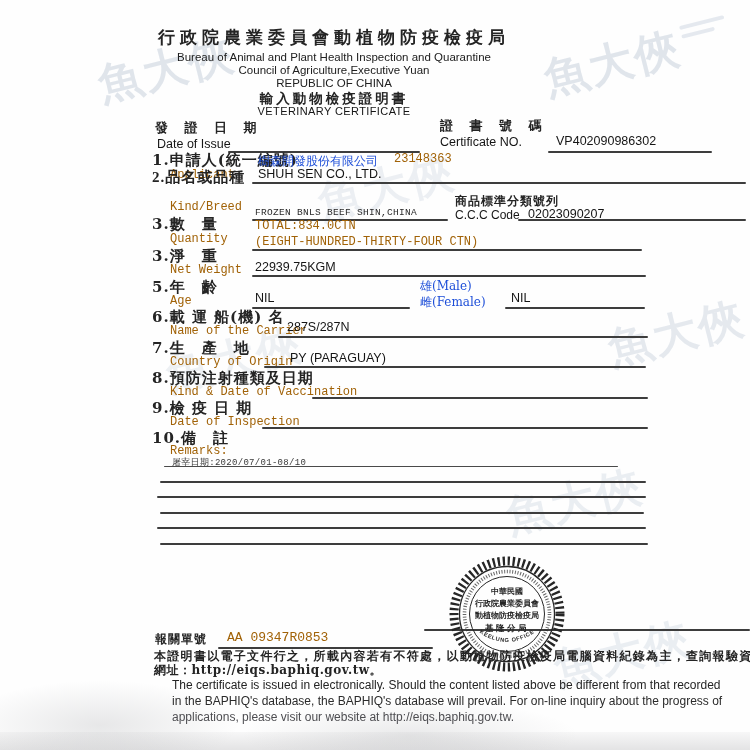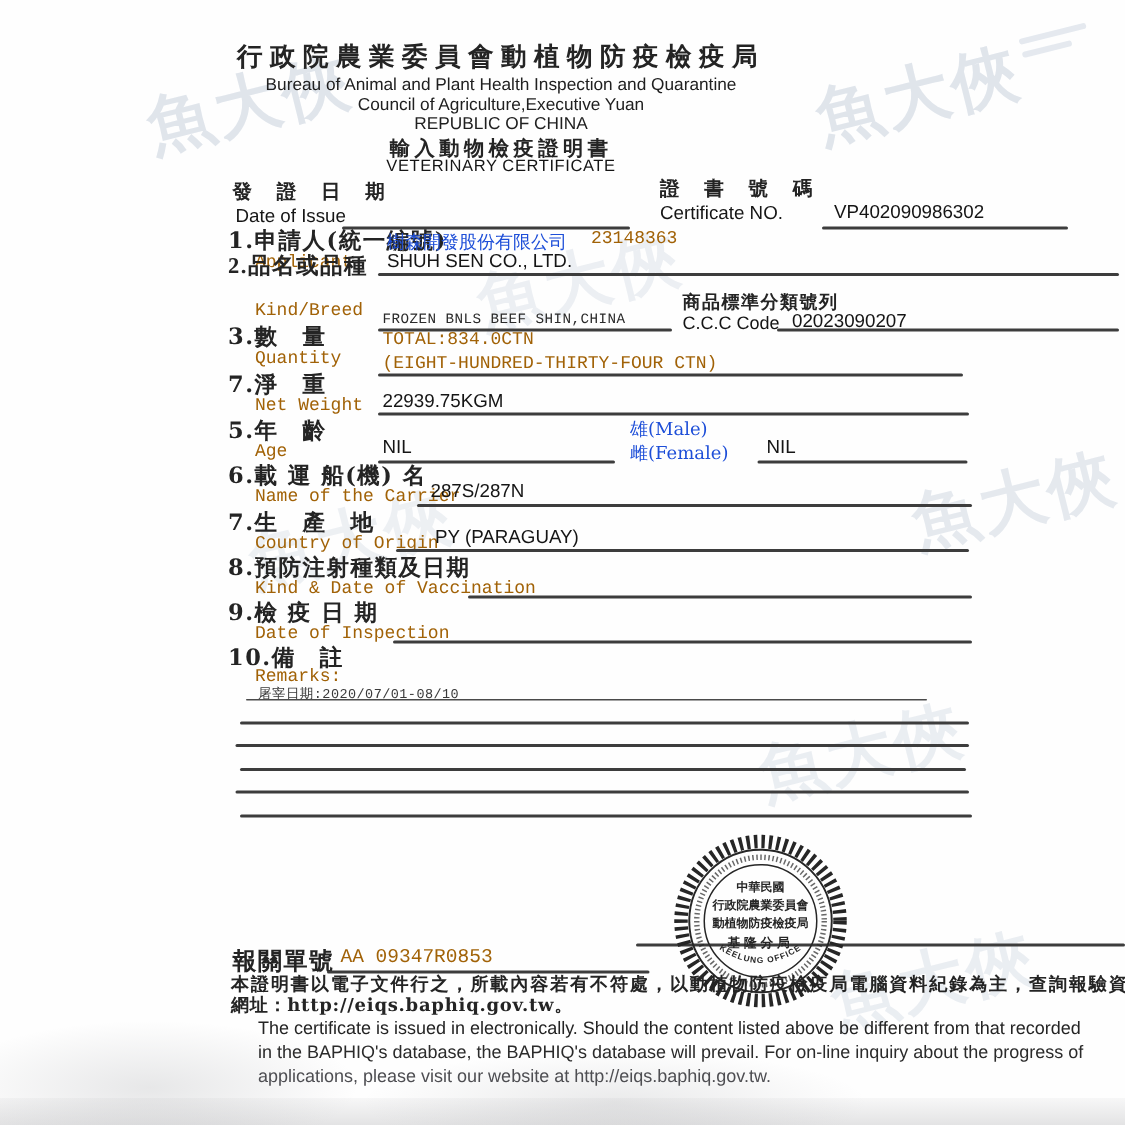--- a/index.html
+++ b/index.html
@@ -90,21 +90,21 @@
   <div class="abs sans val" style="left:528px; top:207px;">02023090207</div>
   <div class="uline" style="left:252px; top:219px; width:196px;"></div>
   <div class="uline" style="left:518px; top:219px; width:228px;"></div>
 
   <div class="abs zh lbl-zh" style="left:152px; top:215px;">3.數　量</div>
   <div class="abs mono" style="left:255px; top:219px; font-size:12px;">TOTAL:834.0CTN</div>
   <div class="abs mono lbl-en" style="left:170px; top:232px;">Quantity</div>
   <div class="abs mono" style="left:255px; top:235px; font-size:12px;">(EIGHT-HUNDRED-THIRTY-FOUR CTN)</div>
   <div class="uline" style="left:252px; top:249px; width:390px;"></div>
 
-  <div class="abs zh lbl-zh" style="left:152px; top:247px;">7.淨　重</div>
+  <div class="abs zh lbl-zh" style="left:152px; top:247px;">3.淨　重</div>
   <div class="abs mono lbl-en" style="left:170px; top:263px;">Net Weight</div>
   <div class="abs sans val" style="left:255px; top:260px;">22939.75KGM</div>
   <div class="uline" style="left:252px; top:275px; width:394px;"></div>
 
   <div class="abs zh lbl-zh" style="left:152px; top:278px;">5.年　齡</div>
   <div class="abs zh-val" style="left:420px; top:278px; font-size:12px;">雄(Male)</div>
   <div class="abs mono lbl-en" style="left:170px; top:294px;">Age</div>
   <div class="abs sans val" style="left:255px; top:291px;">NIL</div>
   <div class="abs zh-val" style="left:420px; top:294px; font-size:12px;">雌(Female)</div>
   <div class="abs sans val" style="left:511px; top:291px;">NIL</div>
@@ -155,21 +155,21 @@
         <text y="4" font-size="8">動植物防疫檢疫局</text>
         <text y="17" font-size="8.5" letter-spacing="2.5">基隆分局</text>
         <path id="seal-arc" d="M -27 19 Q 0 37 27 19" fill="none" stroke="none"></path>
         <text font-size="5.6" letter-spacing="0.7" font-family="&quot;Liberation Sans&quot;, sans-serif">
           <textPath href="#seal-arc" startOffset="50%" text-anchor="middle">KEELUNG OFFICE</textPath>
         </text>
       </g>
     </svg>
   </div>
 
-  <div class="abs zh" style="left:155px; top:631px; font-size:16px; letter-spacing:1px;">報關單號</div>
+  <div class="abs zh" style="left:155px; top:631px; font-size:12px; letter-spacing:1px;">報關單號</div>
   <div class="abs mono" style="left:227px; top:630px; font-size:13px;">AA 09347R0853</div>
   <div class="uline" style="left:218px; top:647px; width:215px;"></div>
 
   <div class="abs zh" style="left:154px; top:648px; font-size:12px; letter-spacing:1.3px;">本證明書以電子文件行之，所載內容若有不符處，以動植物防疫檢疫局電腦資料紀錄為主，查詢報驗資料</div>
   <div class="abs zh" style="left:154px; top:662px; font-size:12px; letter-spacing:0.5px;">網址：http://eiqs.baphiq.gov.tw。</div>
   <div class="abs sans" style="left:172px; top:678px; font-size:12px; color:#242424;">The certificate is issued in electronically. Should the content listed above be different from that recorded</div>
   <div class="abs sans" style="left:172px; top:694px; font-size:12px; color:#2b2b2b;">in the BAPHIQ's database, the BAPHIQ's database will prevail. For on-line inquiry about the progress of</div>
   <div class="abs sans" style="left:172px; top:710px; font-size:12px; color:#4e4e52; filter:blur(0.35px);">applications, please visit our website at http://eiqs.baphiq.gov.tw.</div>
 
 </div>

